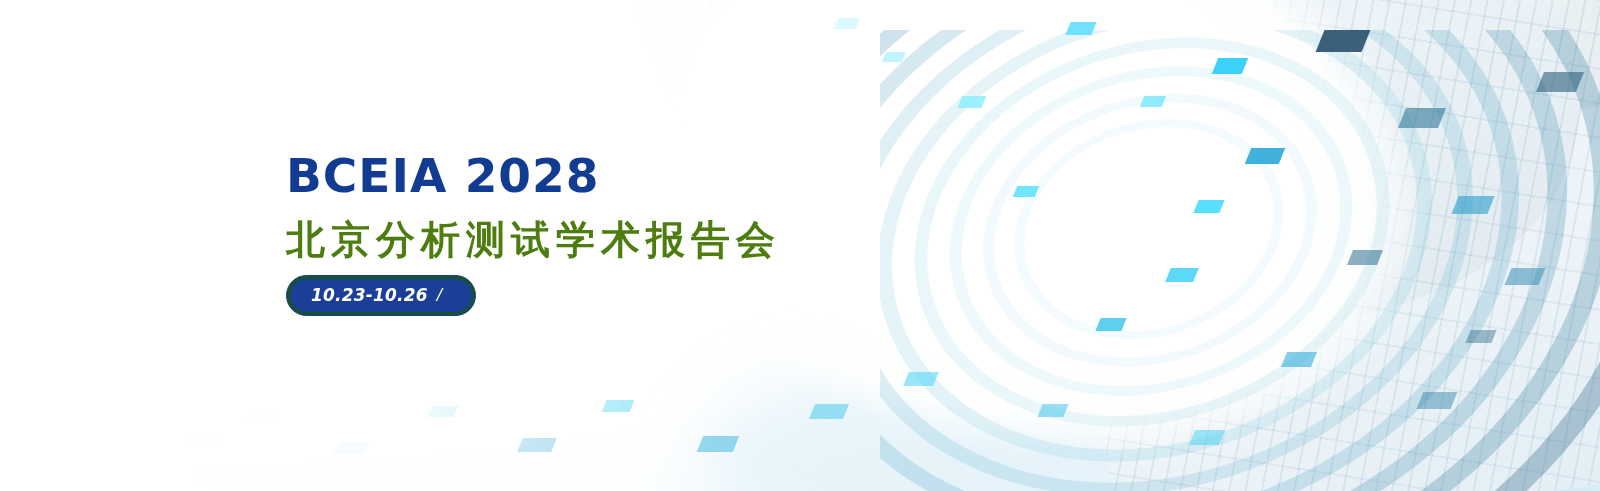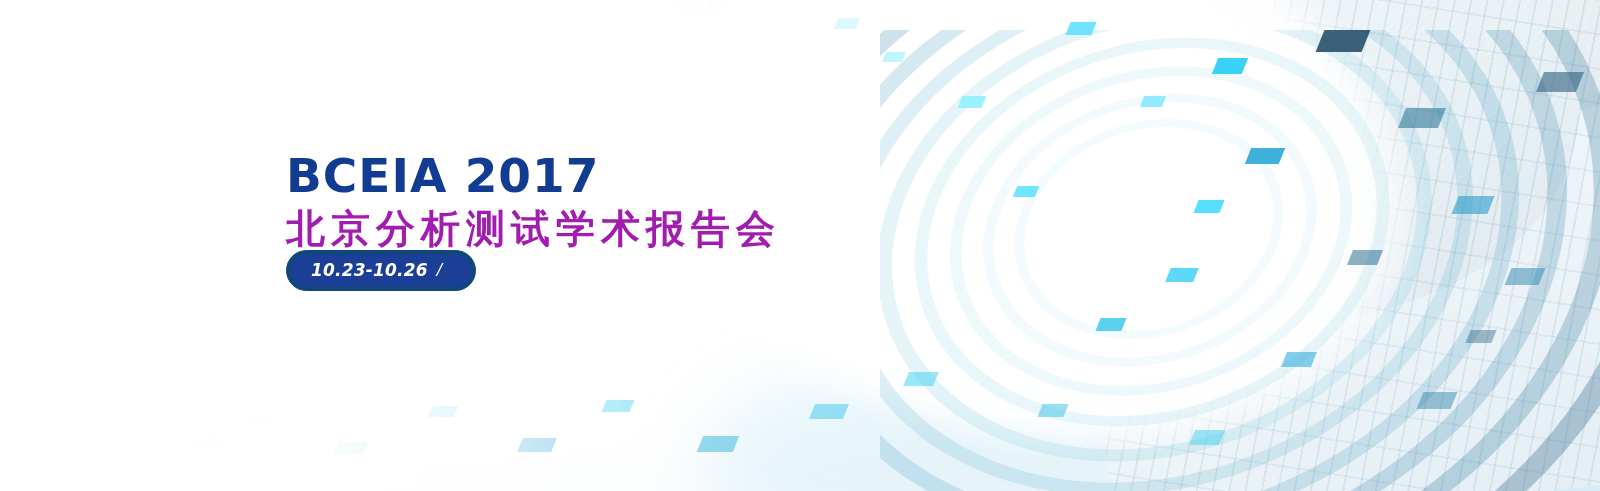--- a/index.html
+++ b/index.html
@@ -116,36 +116,37 @@
     font-family:"DejaVu Sans",sans-serif;
     font-weight:bold;
     font-size:47px;
     line-height:1;
     letter-spacing:1px;
     color:#123b92;
     white-space:nowrap;
     -webkit-font-smoothing:antialiased;
   }
   #title-cn{
-    margin-top:10px;
+    margin-top:21px;
     font-family:"DejaVu Sans",sans-serif;
     font-weight:bold;
     font-size:39px;
     line-height:1.05;
     letter-spacing:6px;
-    color:#a21caf;
+    color:#4d7c0f;
     white-space:nowrap;
   }
   #date-badge{
     position:relative;
+    margin-top:14px;
     display:inline-block;
     padding:3px;
     border:1.6px solid #1b3f96;
     border-radius:999px;
-    background:#0c4a6e;
+    background:#14532d;
   }
   #date-badge-inner{
     display:flex;
     align-items:center;
     background:#1b3f96;
     border-radius:999px;
     padding:6px 21px 7px;
     white-space:nowrap;
   }
   .badge-text{
@@ -224,21 +225,21 @@
       <div class="tile" style="left: 148px; top: 438px; width: 70px; height: 9px; background: rgb(61, 127, 153); opacity: 0.55;"></div>
       <div class="tile" style="left: 132px; top: 414px; width: 58px; height: 7px; background: rgb(195, 206, 214); opacity: 0.9;"></div>
       <div class="tile" style="left: 1540px; top: 72px; width: 40px; height: 20px; background: rgb(45, 95, 125); opacity: 0.6;"></div>
       <div class="tile" style="left: 1468px; top: 330px; width: 26px; height: 13px; background: rgb(29, 92, 124); opacity: 0.4;"></div>
     </div>
   <div class="floor-fade-left"></div>
   <div class="text-wash"></div>
 
   <div id="lockup">
 
-    <div id="title-en">BCEIA 2017</div>
+    <div id="title-en">BCEIA 2028</div>
 
     <div id="title-cn">北京分析测试学术报告会</div>
 
     <div id="date-badge">
       <div id="date-badge-inner">
         <span class="badge-text" id="badge-dates">10.23-10.26</span>
         <span class="badge-text" id="badge-sep">/</span>
       </div>
     </div>
 

